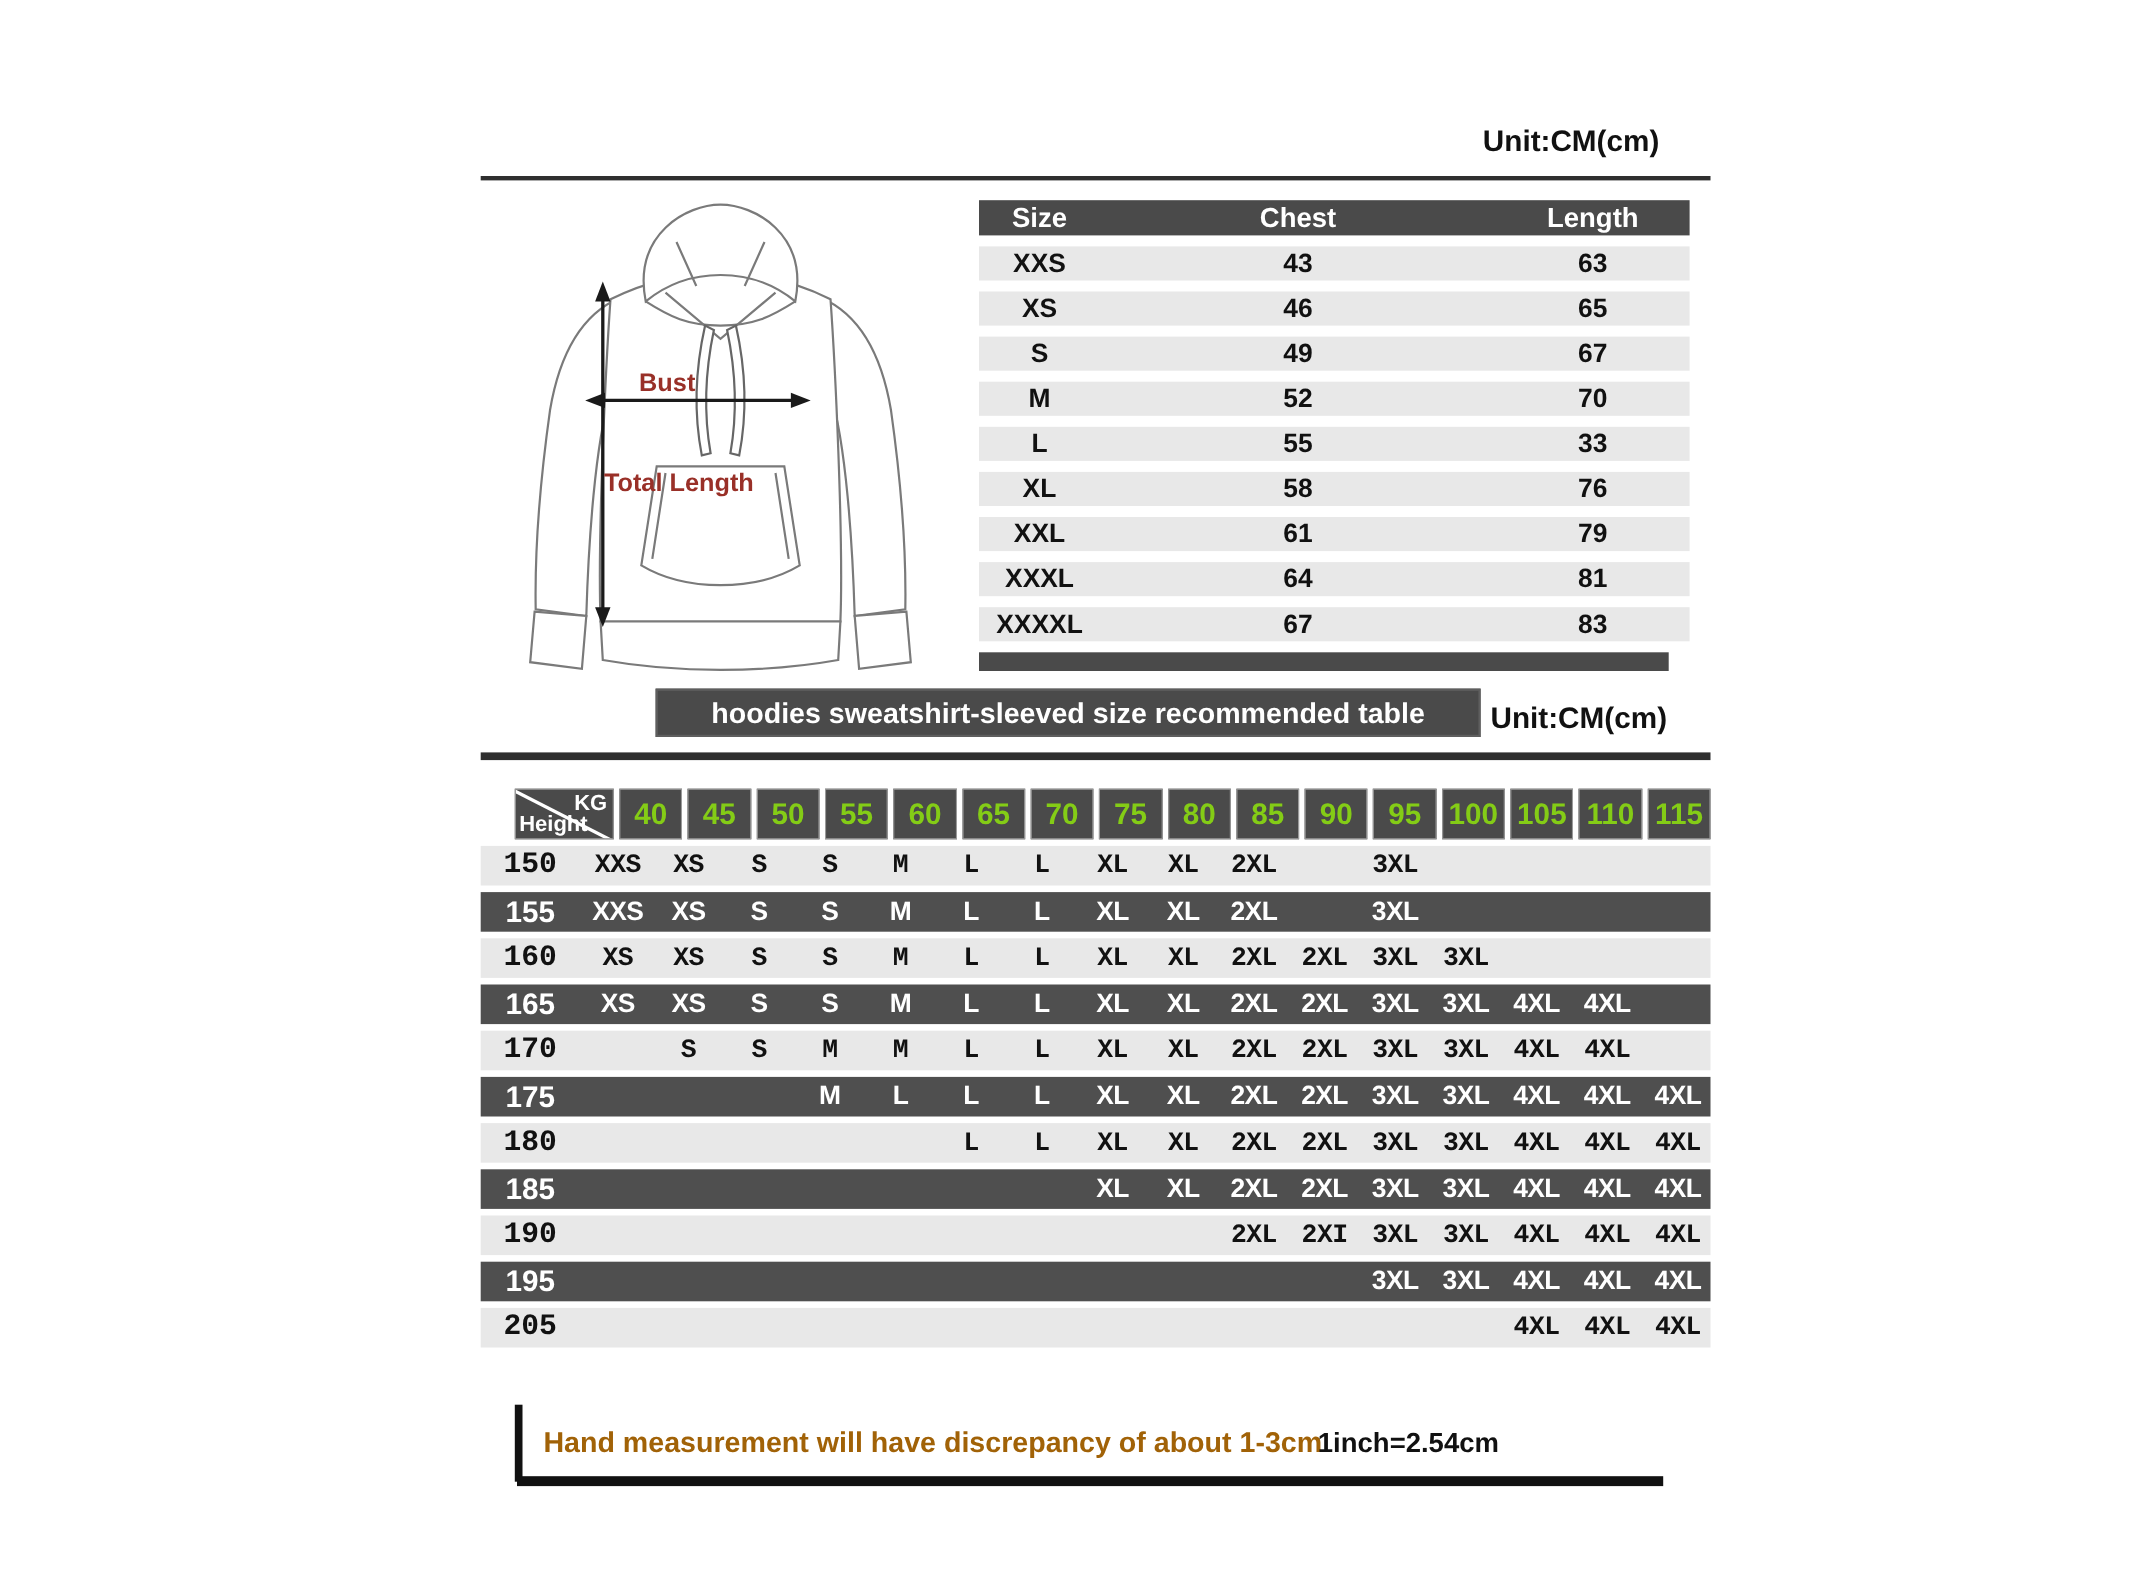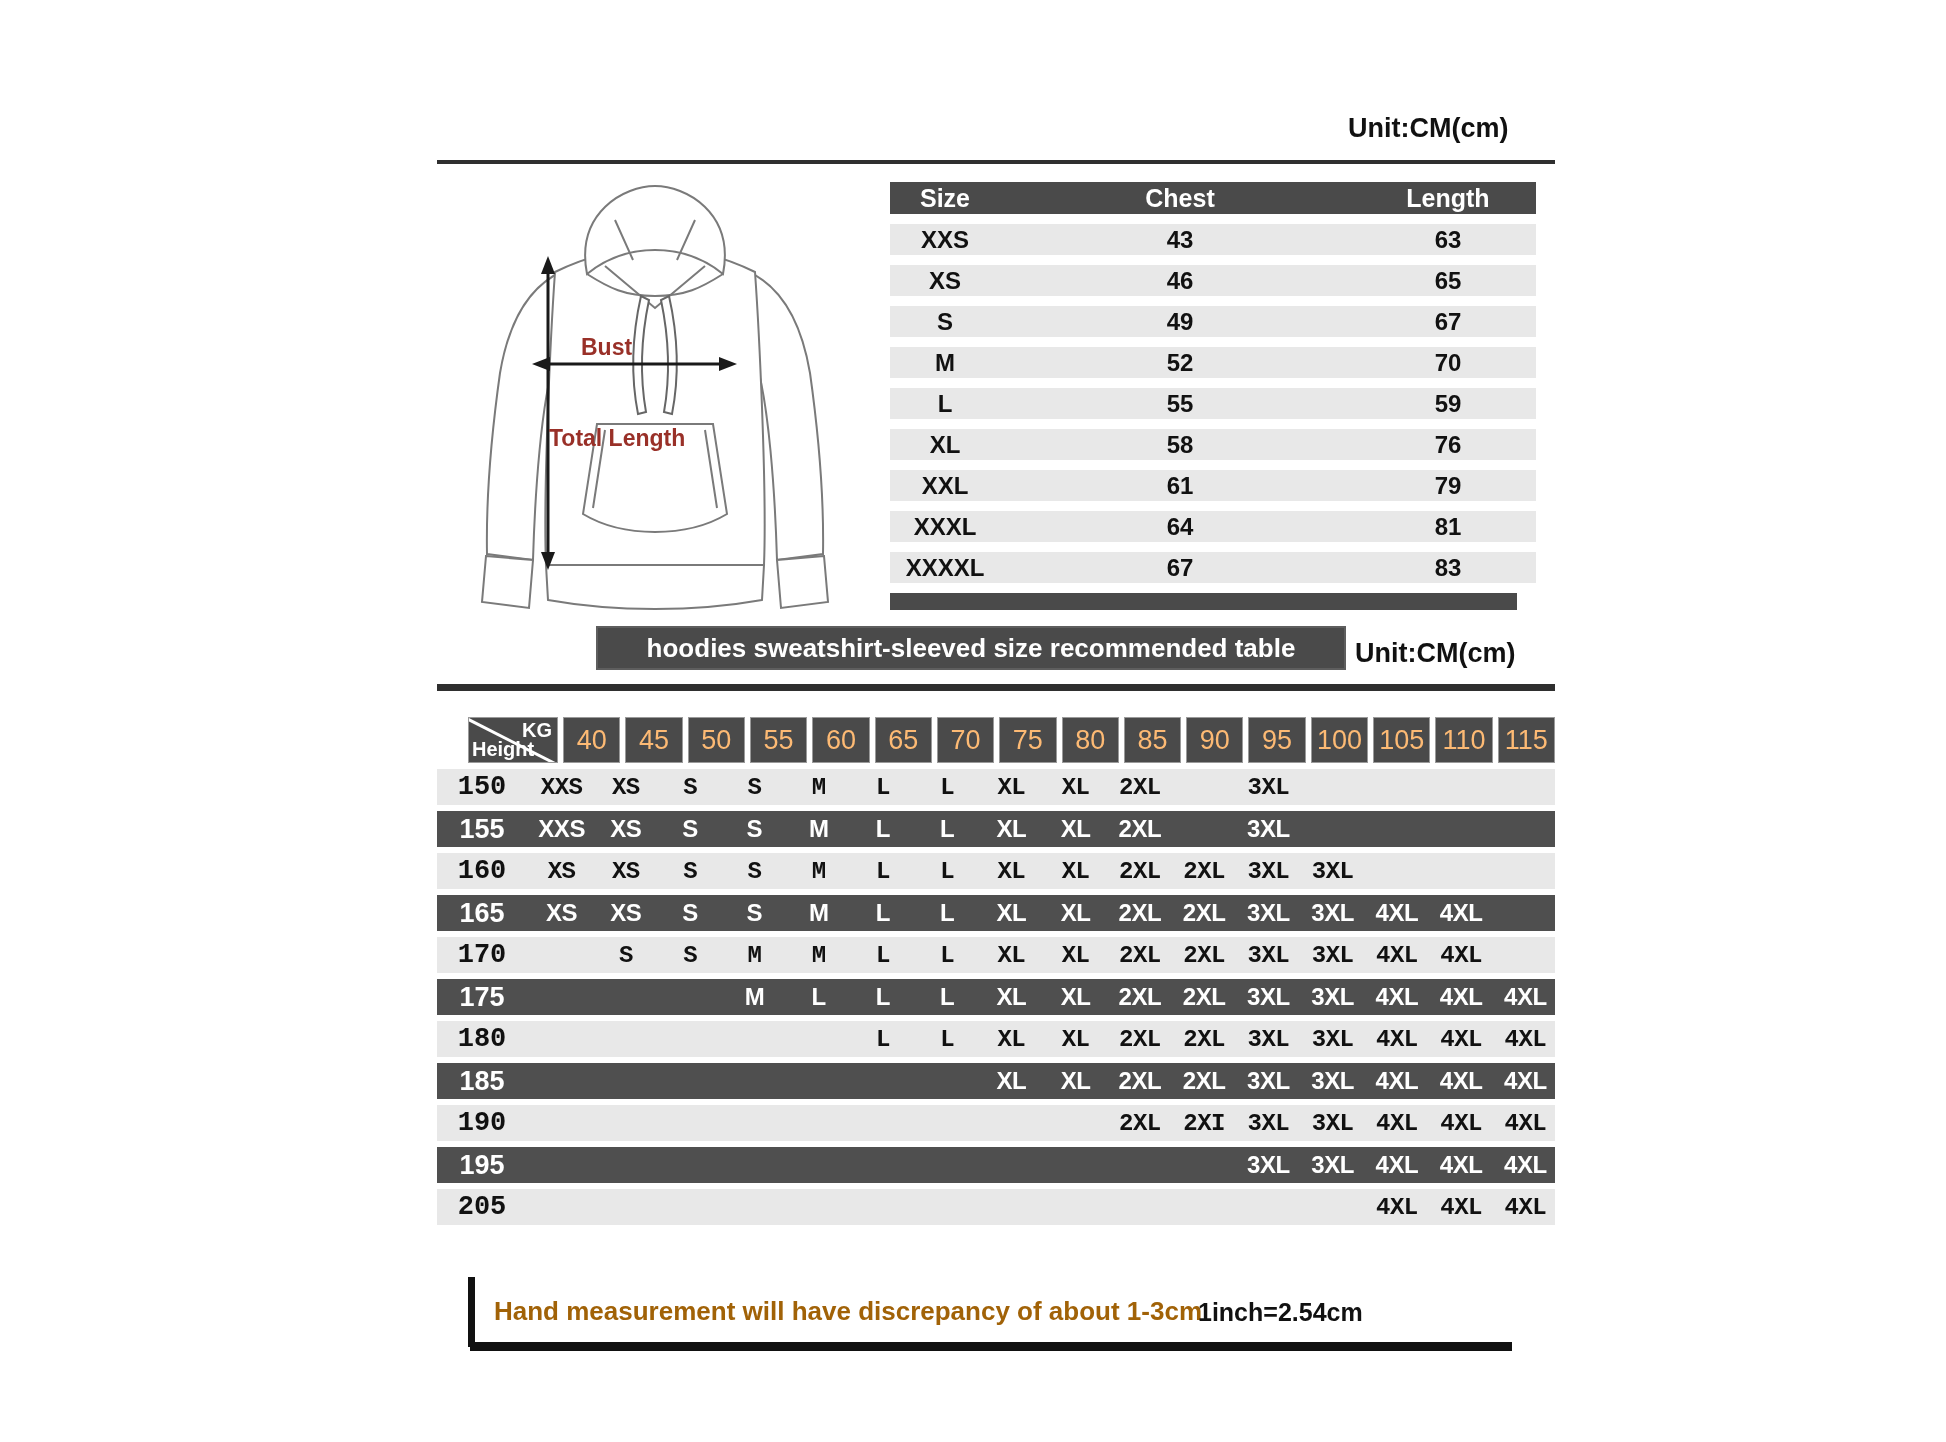--- a/index.html
+++ b/index.html
@@ -51,23 +51,23 @@
     position:relative; background:#4a4a4a; color:#fff; overflow:hidden;
     border:1px solid #9a9a9a;
   }
   .corner-diag {
     position:absolute; left:-2px; top:-1px; width:106px; height:3px; background:#fff;
     transform-origin:0 0; transform:rotate(27deg);
   }
   .corner-kg { position:absolute; right:5px; top:1px; font-size:20px; font-weight:bold; }
   .corner-height { position:absolute; left:3px; bottom:1px; font-size:20px; font-weight:bold; }
   .wt-box {
-    background:#4a4a4a; color:#fdba74; border:1px solid #9a9a9a;
+    background:#4a4a4a; color:#84cc16; border:1px solid #9a9a9a;
     display:flex; align-items:center; justify-content:center;
-    font-size:27px; font-weight:normal;text-align:center;
+    font-size:27px; font-weight:bold;text-align:center;
   }
   .mx-row {
     display:grid; grid-template-columns:90px repeat(16,1fr); gap:5px;
     height:36px; margin-top:6px; align-items:center;
   }
   .mx-row.light { background:#e8e8e8; color:#111;font-family:Liberation Mono, monospace; }
   .mx-row.dark  { background:#4f4f4f; color:#ffffff; }
   .mx-height { text-align:center; font-size:27px; font-weight:bold; }
   .mx-cell { text-align:center; font-size:24px; font-weight:bold; letter-spacing:-0.5px; }
 
@@ -146,21 +146,21 @@
           <div class="st-cell">67</div>
         </div>
         <div class="st-row">
           <div class="st-cell">M</div>
           <div class="st-cell">52</div>
           <div class="st-cell">70</div>
         </div>
         <div class="st-row">
           <div class="st-cell">L</div>
           <div class="st-cell">55</div>
-          <div class="st-cell">59</div>
+          <div class="st-cell">33</div>
         </div>
         <div class="st-row">
           <div class="st-cell">XL</div>
           <div class="st-cell">58</div>
           <div class="st-cell">76</div>
         </div>
         <div class="st-row">
           <div class="st-cell">XXL</div>
           <div class="st-cell">61</div>
           <div class="st-cell">79</div>

